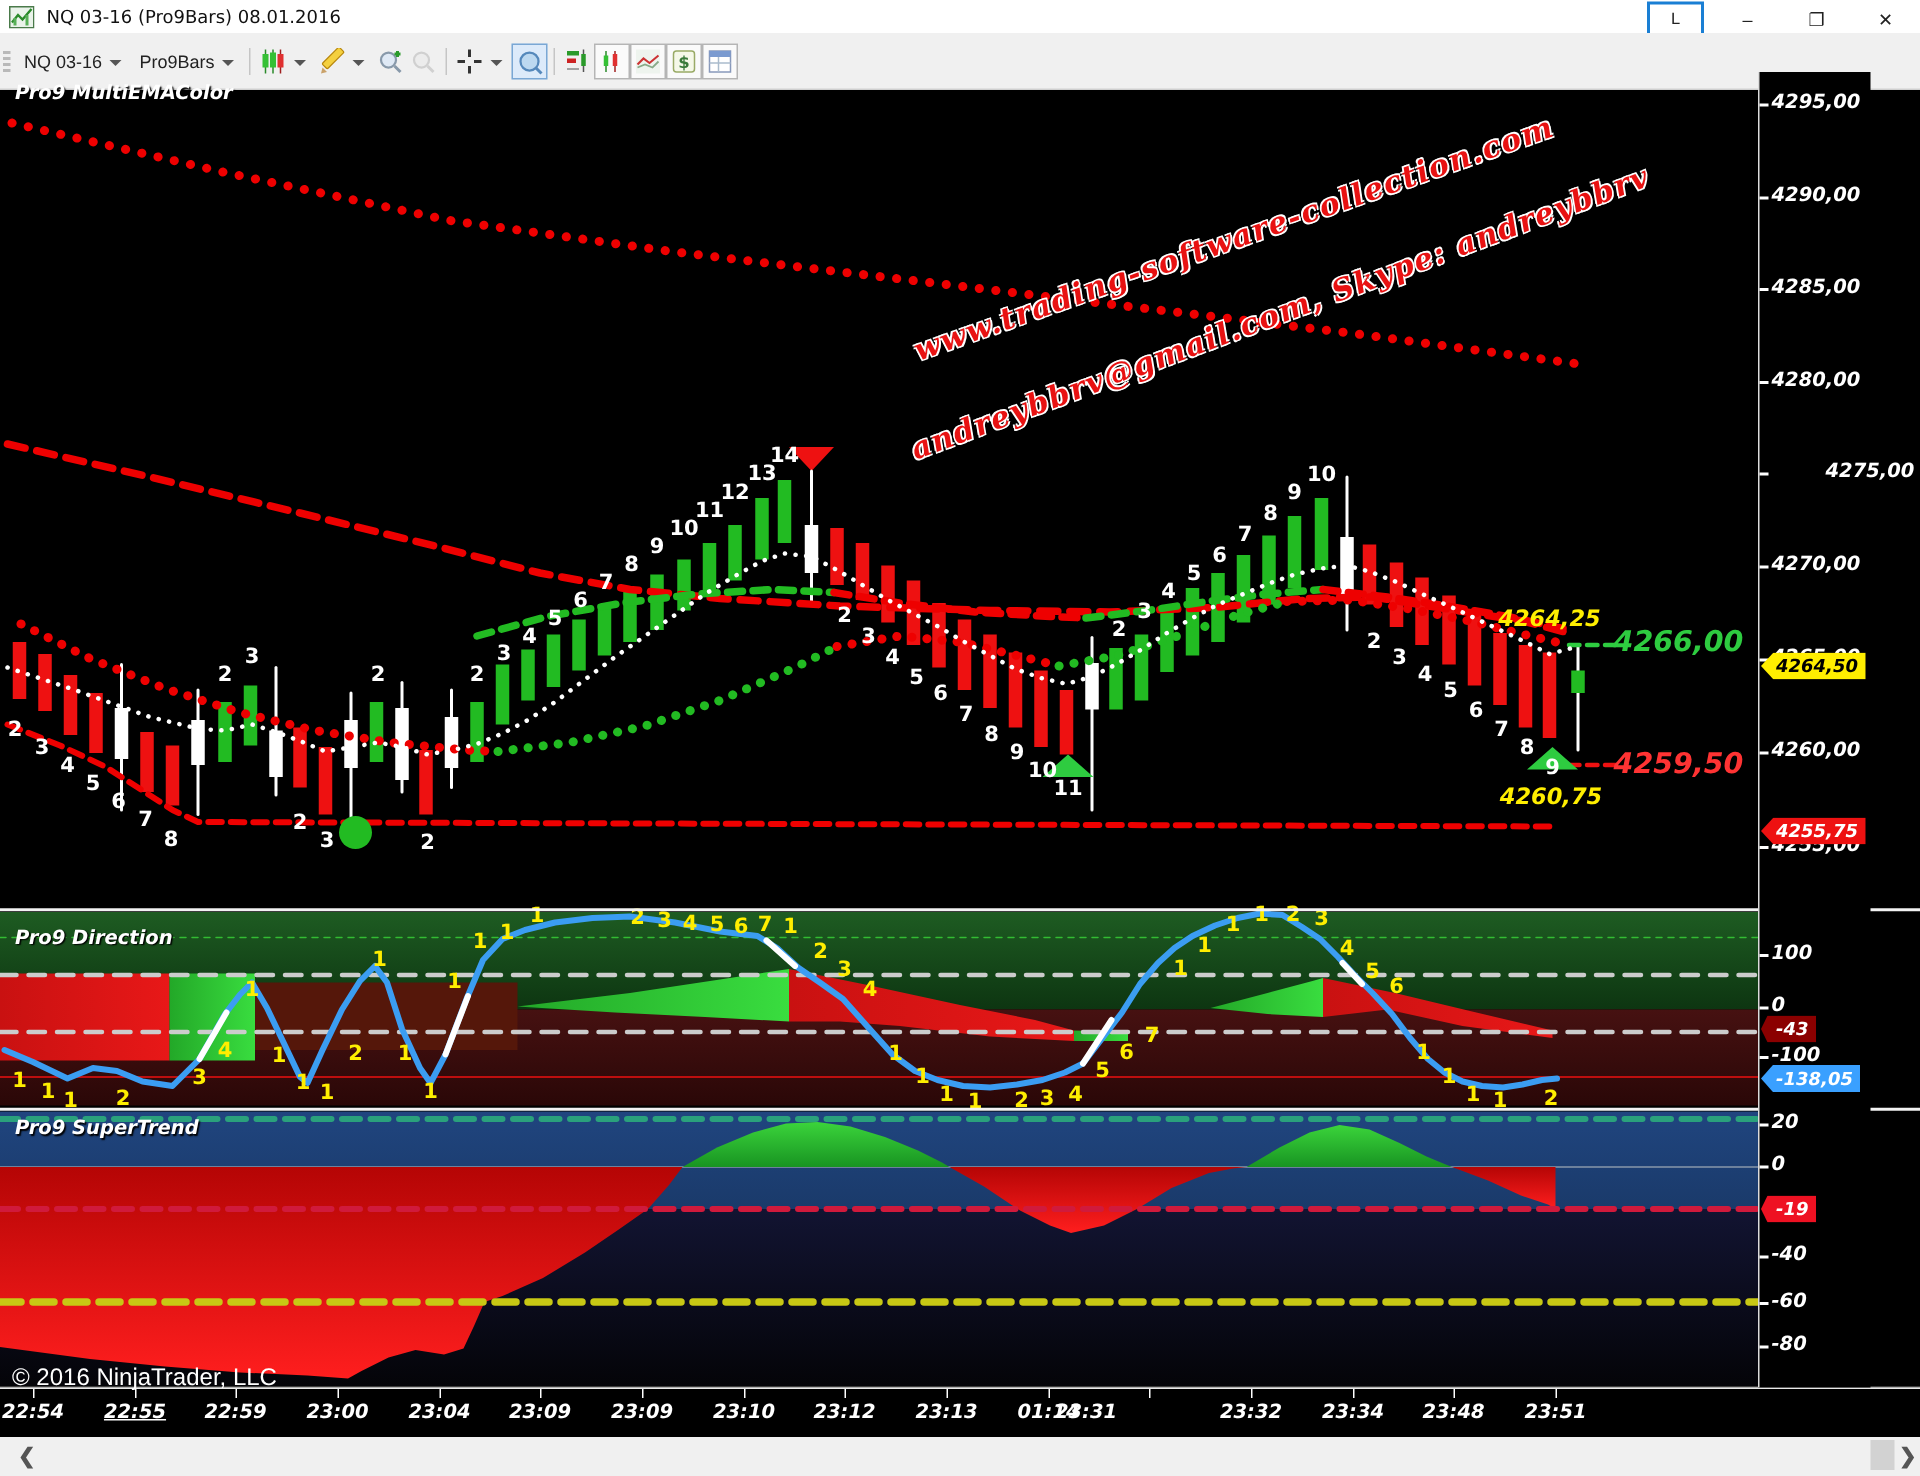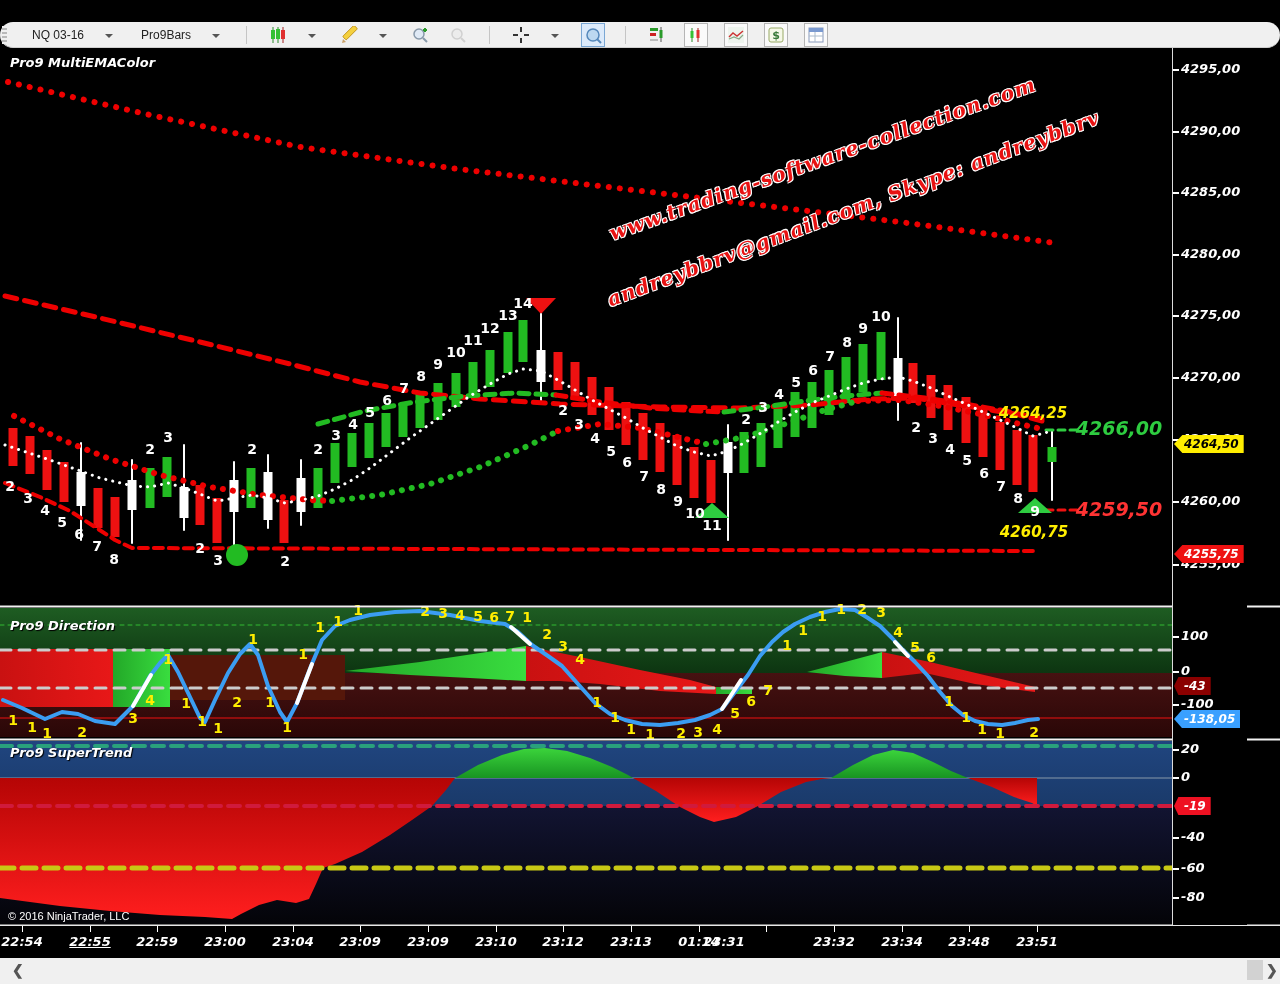--- a/index.html
+++ b/index.html
@@ -8,39 +8,39 @@
   
   #titlebar{position:absolute;left:0;top:0;width:1280px;height:22px;background:#fff;
             display:flex;align-items:center;border-bottom:1px solid #e8e8e8;}
   #titlebar .app-icon{width:17px;height:15px;margin:0 8px 0 6px;}
   #titlebar .title{font-size:12px;color:#111;font-family:"DejaVu Sans",sans-serif;}
   #win-buttons{position:absolute;right:6px;top:1px;display:flex;gap:12px;align-items:center;}
   .win-btn{min-width:34px;height:19px;display:flex;align-items:center;justify-content:center;
            font-size:12px;color:#222;background:#fff;}
   .win-btn.link{border:2px solid #1a7fd4;font-size:11px;}
   
-  #toolbar{position:absolute;left:0;top:22px;width:1280px;height:26px;background:#f0f0f0;
-           border-bottom:1px solid #cfcfcf;display:flex;align-items:center;gap:16px;padding-left:2px;box-sizing:border-box;border-radius:13px;}
+  #toolbar{position:absolute;left:0;top:22px;width:1280px;height:38px;background:#f0f0f0;
+           border-bottom:1px solid #cfcfcf;display:flex;align-items:center;gap:0;padding-left:2px;box-sizing:border-box;}
   .grip{width:5px;height:18px;margin-right:3px;
         background:repeating-linear-gradient(#f0f0f0 0 2px,#b9b9b9 2px 4px);}
   .tb-text{font-size:12px;color:#222;padding:2px 2px 2px 6px;}
   .dd-arrow{width:0;height:0;border-left:4px solid transparent;border-right:4px solid transparent;
             border-top:4px solid #555;margin:2px 6px 0 3px;display:inline-block;}
   .tb-sep{width:1px;height:18px;background:#c5c5c5;margin:0 4px;}
   .tb-btn{width:22px;height:22px;display:flex;align-items:center;justify-content:center;}
   .tb-btn.pressed{border:1px solid #7aa7d4;background:#dceafa;}
   .tb-btn.boxed{border:1px solid #b5b5b5;background:#fafafa;}
   
   #chart-svg{position:absolute;left:0;top:0;}
   .panel-label{position:absolute;color:#fff;font:bold italic 13px "DejaVu Sans",sans-serif;
                text-shadow:1px 1px 1px #000;z-index:5;}
   .watermark{position:absolute;color:#e81212;font:bold italic 20px "DejaVu Serif",serif;
              letter-spacing:1px;white-space:nowrap;transform-origin:0 50%;z-index:6;
              text-shadow:-1px -1px 0 #fff,1px -1px 0 #fff,-1px 1px 0 #fff,1px 1px 0 #fff;}
-  #copyright{position:absolute;left:8px;top:910px;color:#fff;font-size:11px;z-index:6;}
+  #copyright{position:absolute;left:8px;top:910px;color:#fff;font-size:16px;z-index:6;}
   
   #axis-col{position:absolute;left:1172px;top:48px;width:74px;height:877px;background:#000;
             border-left:1px solid #dcdcdc;z-index:4;}
   .tick-dash{position:absolute;left:0;width:6px;height:2px;background:#fff;}
   .tick-label{position:absolute;left:8px;color:#fff;font:bold italic 13px "DejaVu Sans",sans-serif;}
   .badge{position:absolute;left:1px;font:bold italic 12px "DejaVu Sans",sans-serif;
          padding:2px 5px 2px 10px;clip-path:polygon(0 50%,12% 0,100% 0,100% 100%,12% 100%);}
   
   #time-axis{position:absolute;left:0;top:925px;width:1280px;height:33px;background:#000;
              border-top:1px solid #e8e8e8;}
@@ -50,20 +50,35 @@
   
   #scrollbar{position:absolute;left:0;top:958px;width:1280px;height:26px;background:#f0f0f0;}
   .sb-chevron{position:absolute;top:4px;font-size:14px;font-weight:bold;color:#555;}
   #sb-thumb{position:absolute;left:1247px;top:2px;width:16px;height:20px;background:#d2d2d2;}
 </style>
 </head>
 <body>
 
 <div id="screen">
 
+  <div id="titlebar">
+    <svg class="app-icon" viewBox="0 0 17 15">
+      <rect x="0.5" y="0.5" width="16" height="14" fill="#eaf3ea" stroke="#4a7a4a"></rect>
+      <polyline points="2,11 6,6 9,9 15,2" fill="none" stroke="#2a8a2a" stroke-width="1.6"></polyline>
+      <rect x="3" y="8" width="2" height="5" fill="#57b057"></rect>
+      <rect x="11" y="6" width="2" height="7" fill="#57b057"></rect>
+    </svg>
+    <span class="title">NQ 03-16 (Pro9Bars)  08.01.2016</span>
+    <div id="win-buttons">
+      <div class="win-btn link">L</div>
+      <div class="win-btn">–</div>
+      <div class="win-btn">❐</div>
+      <div class="win-btn">✕</div>
+    </div>
+  </div>
 
   <div id="toolbar">
     <div class="grip"></div>
     <span class="tb-text">NQ 03-16</span>
     <span class="dd-arrow"></span>
     <span class="tb-text">Pro9Bars</span>
     <span class="dd-arrow"></span>
     <div class="tb-sep"></div>
     <div class="tb-btn">
       <svg width="18" height="18" viewBox="0 0 18 18">
@@ -438,21 +453,21 @@
   <div id="axis-col">
       <div class="tick-dash" style="top: 21px;"></div>
       <div class="tick-label" style="top: 13px;">4295,00</div>
       <div class="tick-dash" style="top: 83px;"></div>
       <div class="tick-label" style="top: 75px;">4290,00</div>
       <div class="tick-dash" style="top: 144px;"></div>
       <div class="tick-label" style="top: 136px;">4285,00</div>
       <div class="tick-dash" style="top: 206px;"></div>
       <div class="tick-label" style="top: 198px;">4280,00</div>
       <div class="tick-dash" style="top: 267px;"></div>
-      <div class="tick-label" style="top: 259px;">4275,00</div>
+      <div class="tick-label" style="top: 259px; margin-left: 36px;">4275,00</div>
       <div class="tick-dash" style="top: 329px;"></div>
       <div class="tick-label" style="top: 321px;">4270,00</div>
       <div class="tick-dash" style="top: 391px;"></div>
       <div class="tick-label" style="top: 383px;">4265,00</div>
       <div class="tick-dash" style="top: 453px;"></div>
       <div class="tick-label" style="top: 445px;">4260,00</div>
       <div class="tick-dash" style="top: 516px;"></div>
       <div class="tick-label" style="top: 508px;">4255,00</div>
       <div class="badge" style="top: 387px; background: rgb(255, 238, 0); color: rgb(0, 0, 0); text-align: center;">4264,50</div>
       <div class="badge" style="top: 497px; background: rgb(238, 17, 17); color: #ffffff;">4255,75</div>

